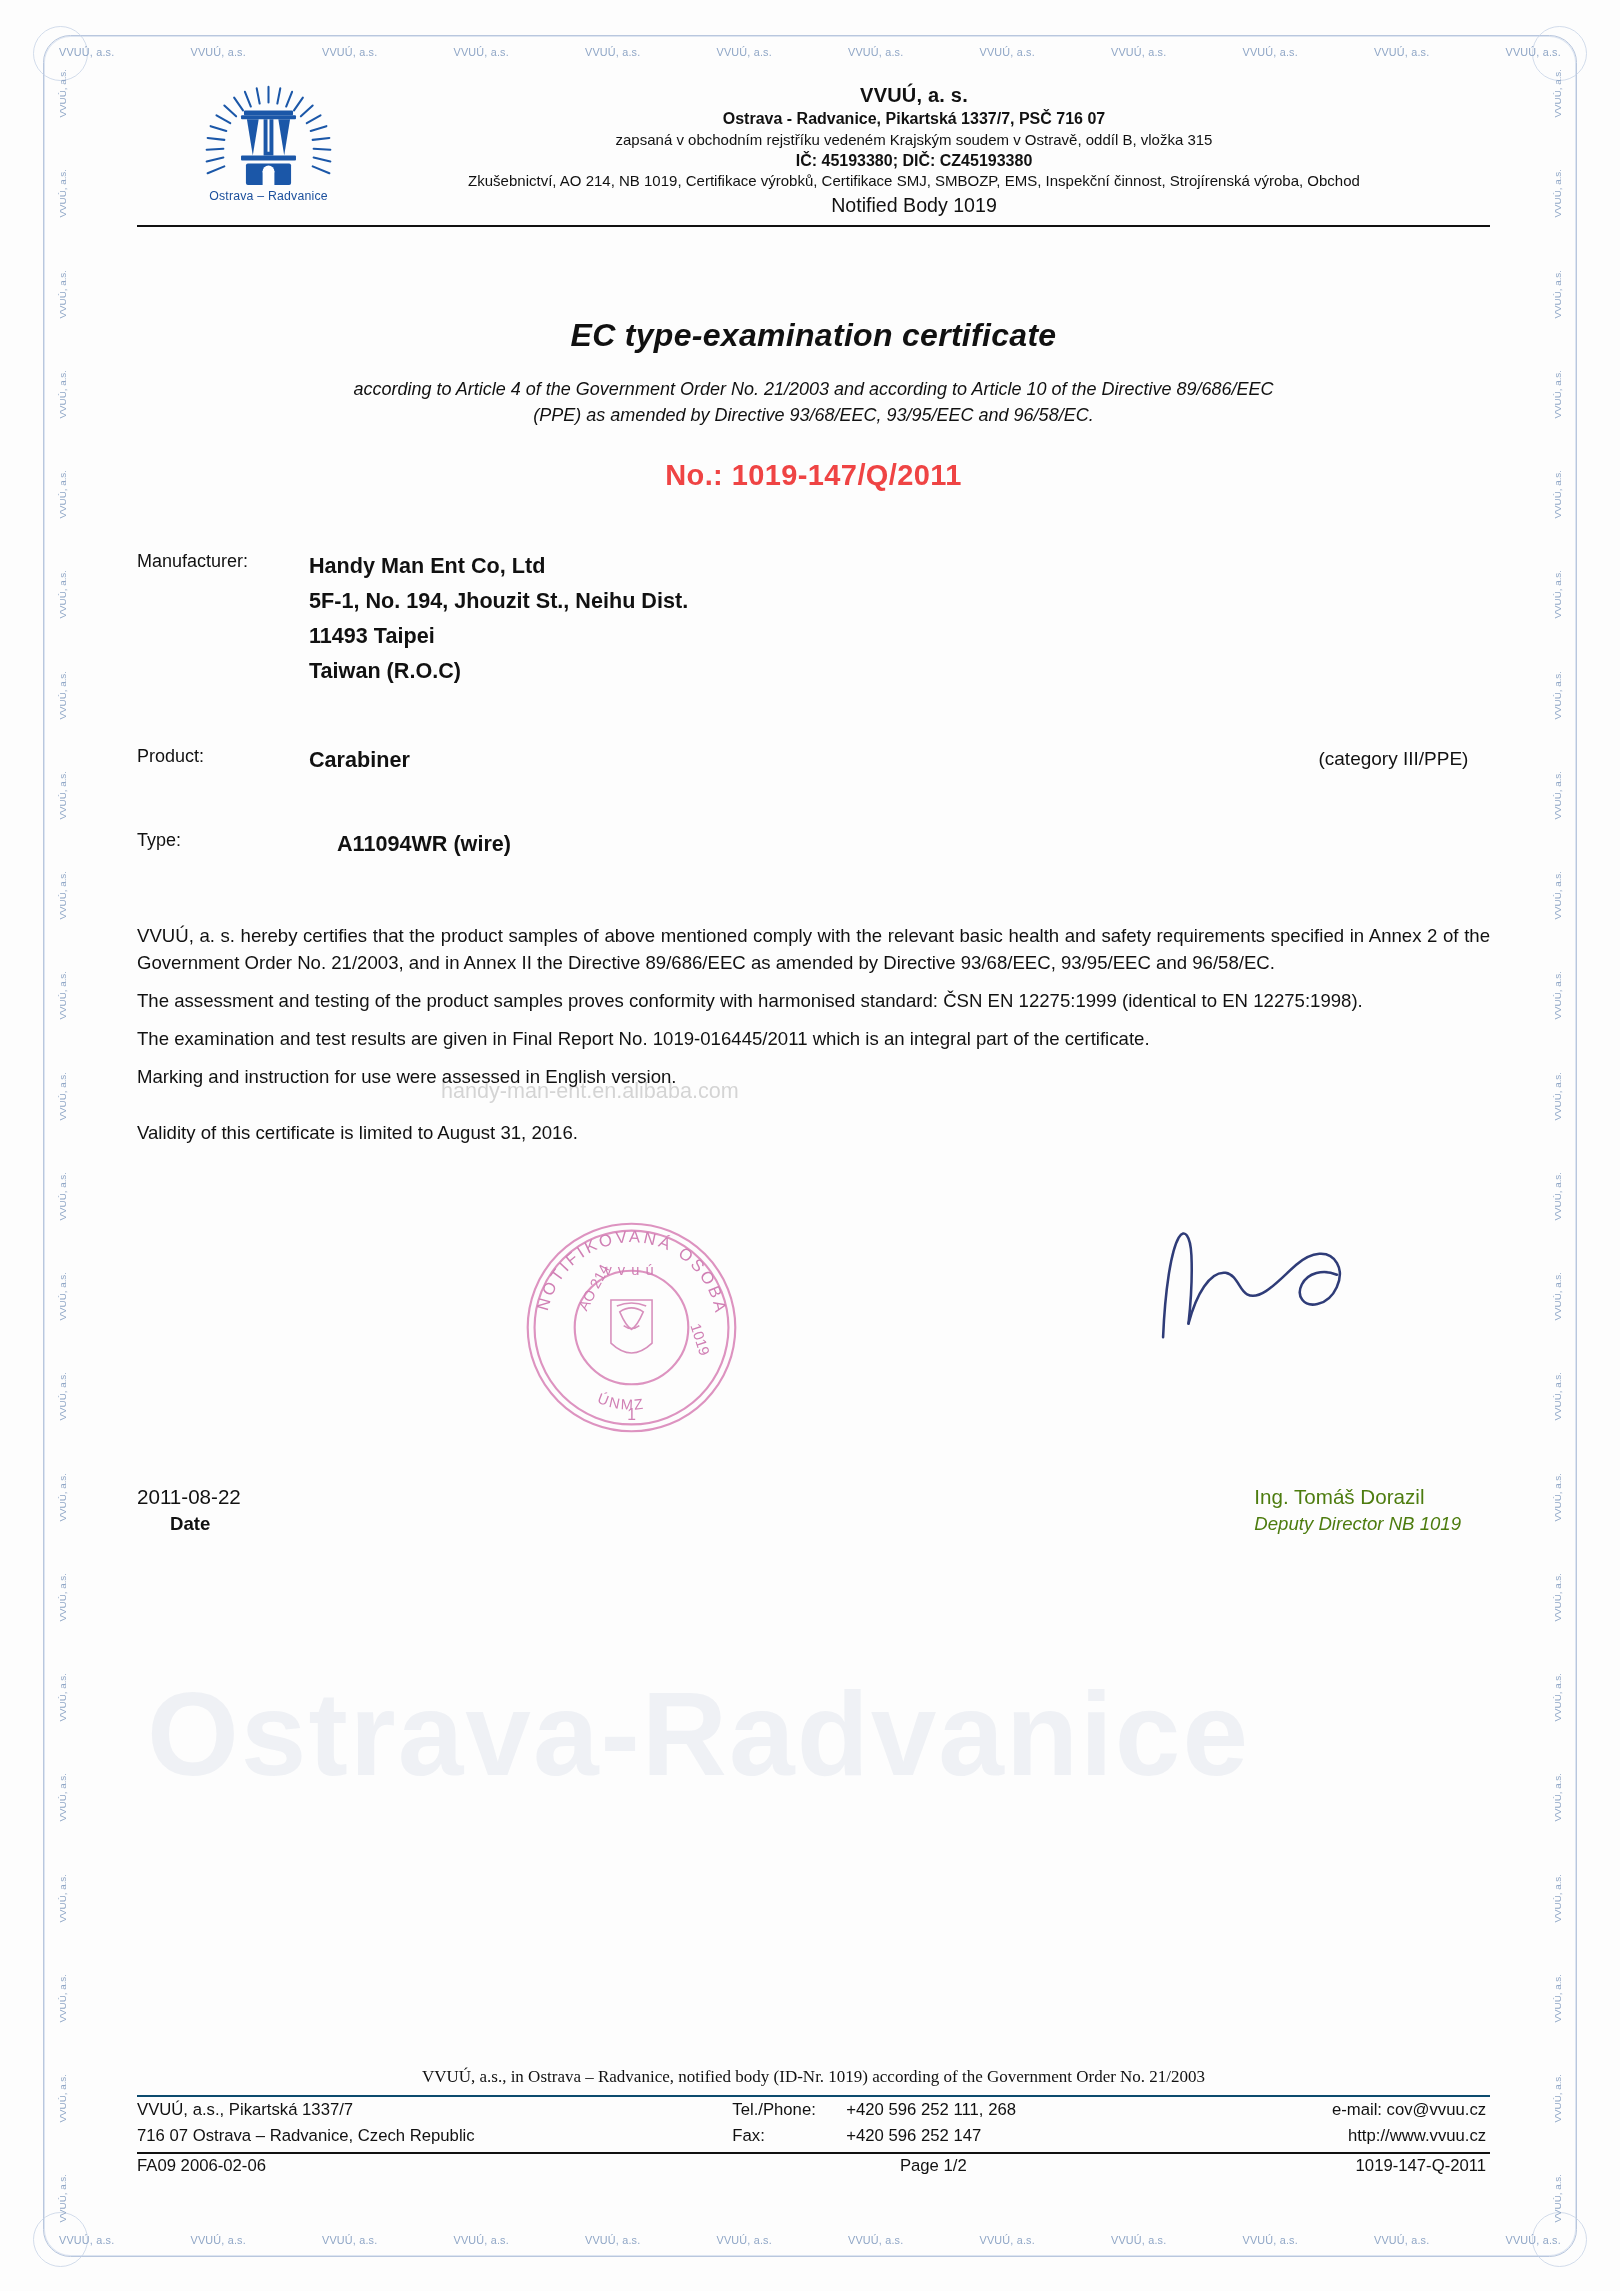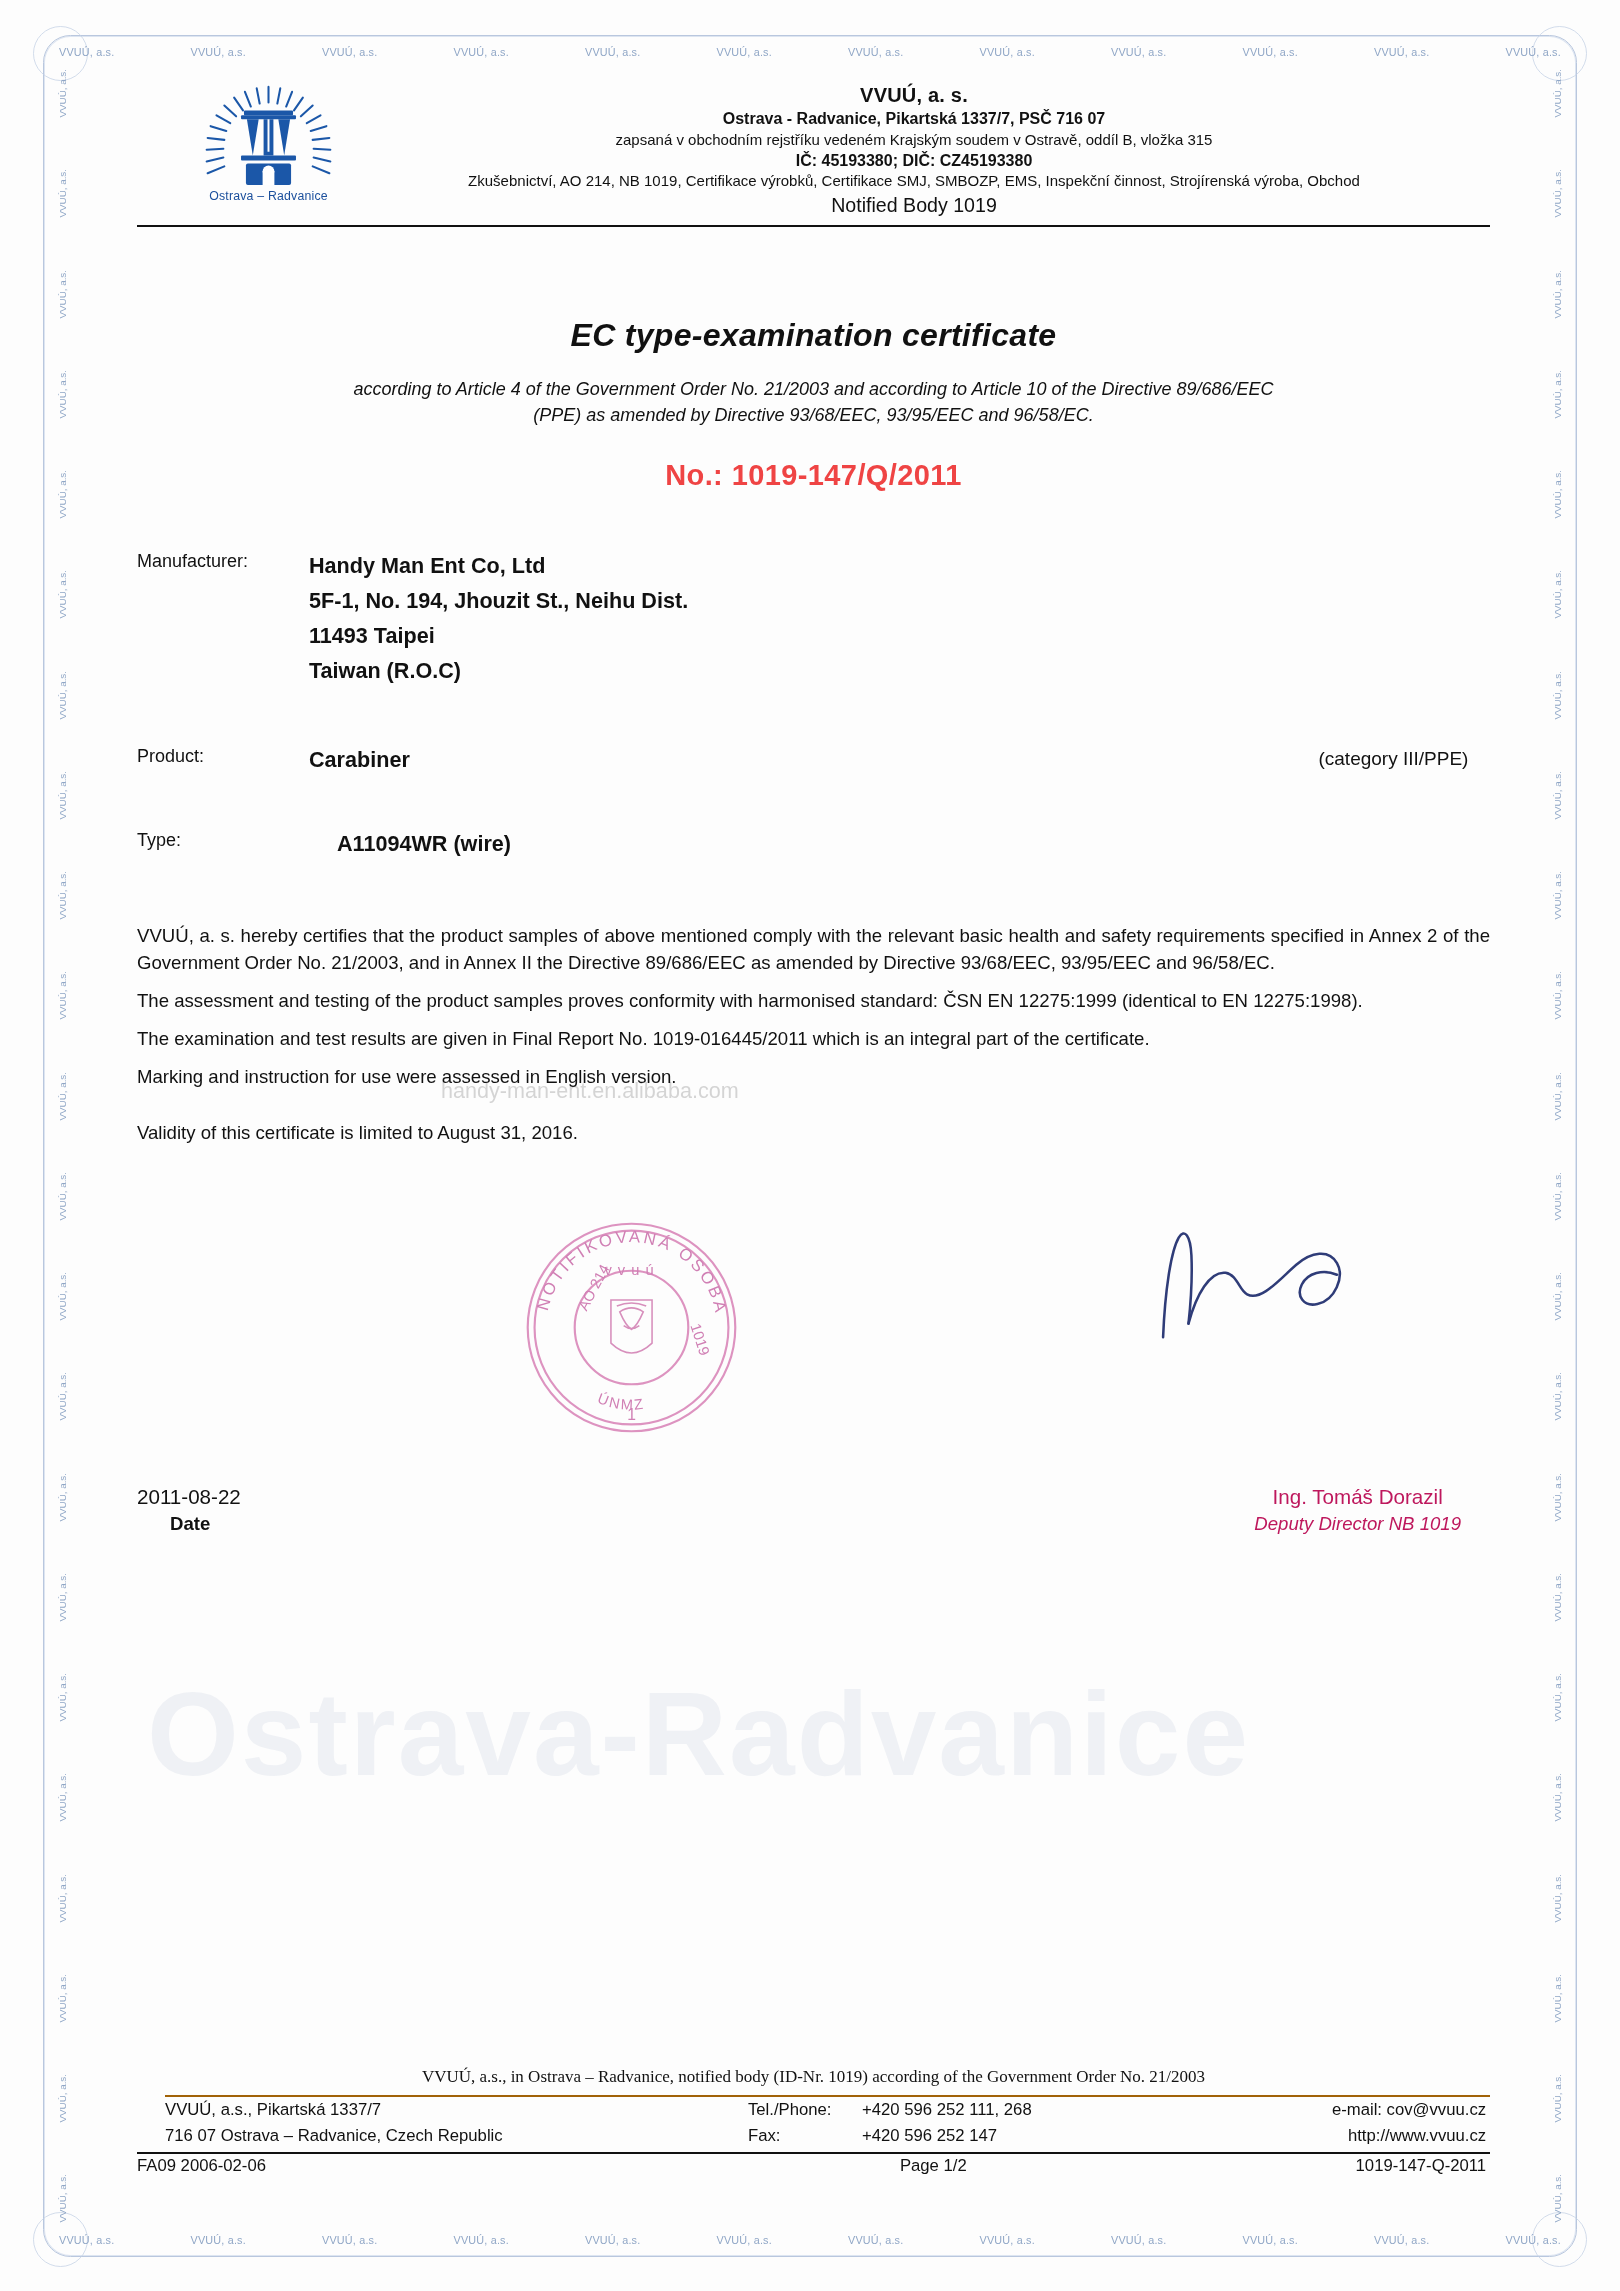--- a/index.html
+++ b/index.html
@@ -229,43 +229,42 @@
   }
   .date-block .label{
     display:block;
     padding-left:33px;
     font-size:18.6px;
     font-weight:bold;
   }
   .signer-block{
     position:absolute;
     right:29px;bottom:65px;
-    text-align:center;
+    text-align:left;
     font-size:20.6px;
-    color:#be185d;
+    color:#4d7c0f;
     line-height:1.42;
   }
   .signer-block .role{font-size:18.6px;font-style:italic;}
 
   
   .footer{
     position:absolute;
     left:137px;right:130px;
     bottom:116px;
   }
   .footer-note{
     text-align:center;
     font-family:"Liberation Serif", serif;
     font-size:17px;
     color:#111;
     margin-bottom:8.8px;
   }
   .footer-table{
-    border-top:2px solid #a16207;
-    margin-left:28px;
+    border-top:2px solid #0c4a6e;
   }
   .footer-row{
     display:flex;
     align-items:flex-start;
     font-size:16.7px;
     color:#111;
     line-height:1.55;
   }
   .fr-left{width:44%;flex:0 0 44%;}
   .fr-mid{width:33%;flex:0 0 33%;display:flex;}

